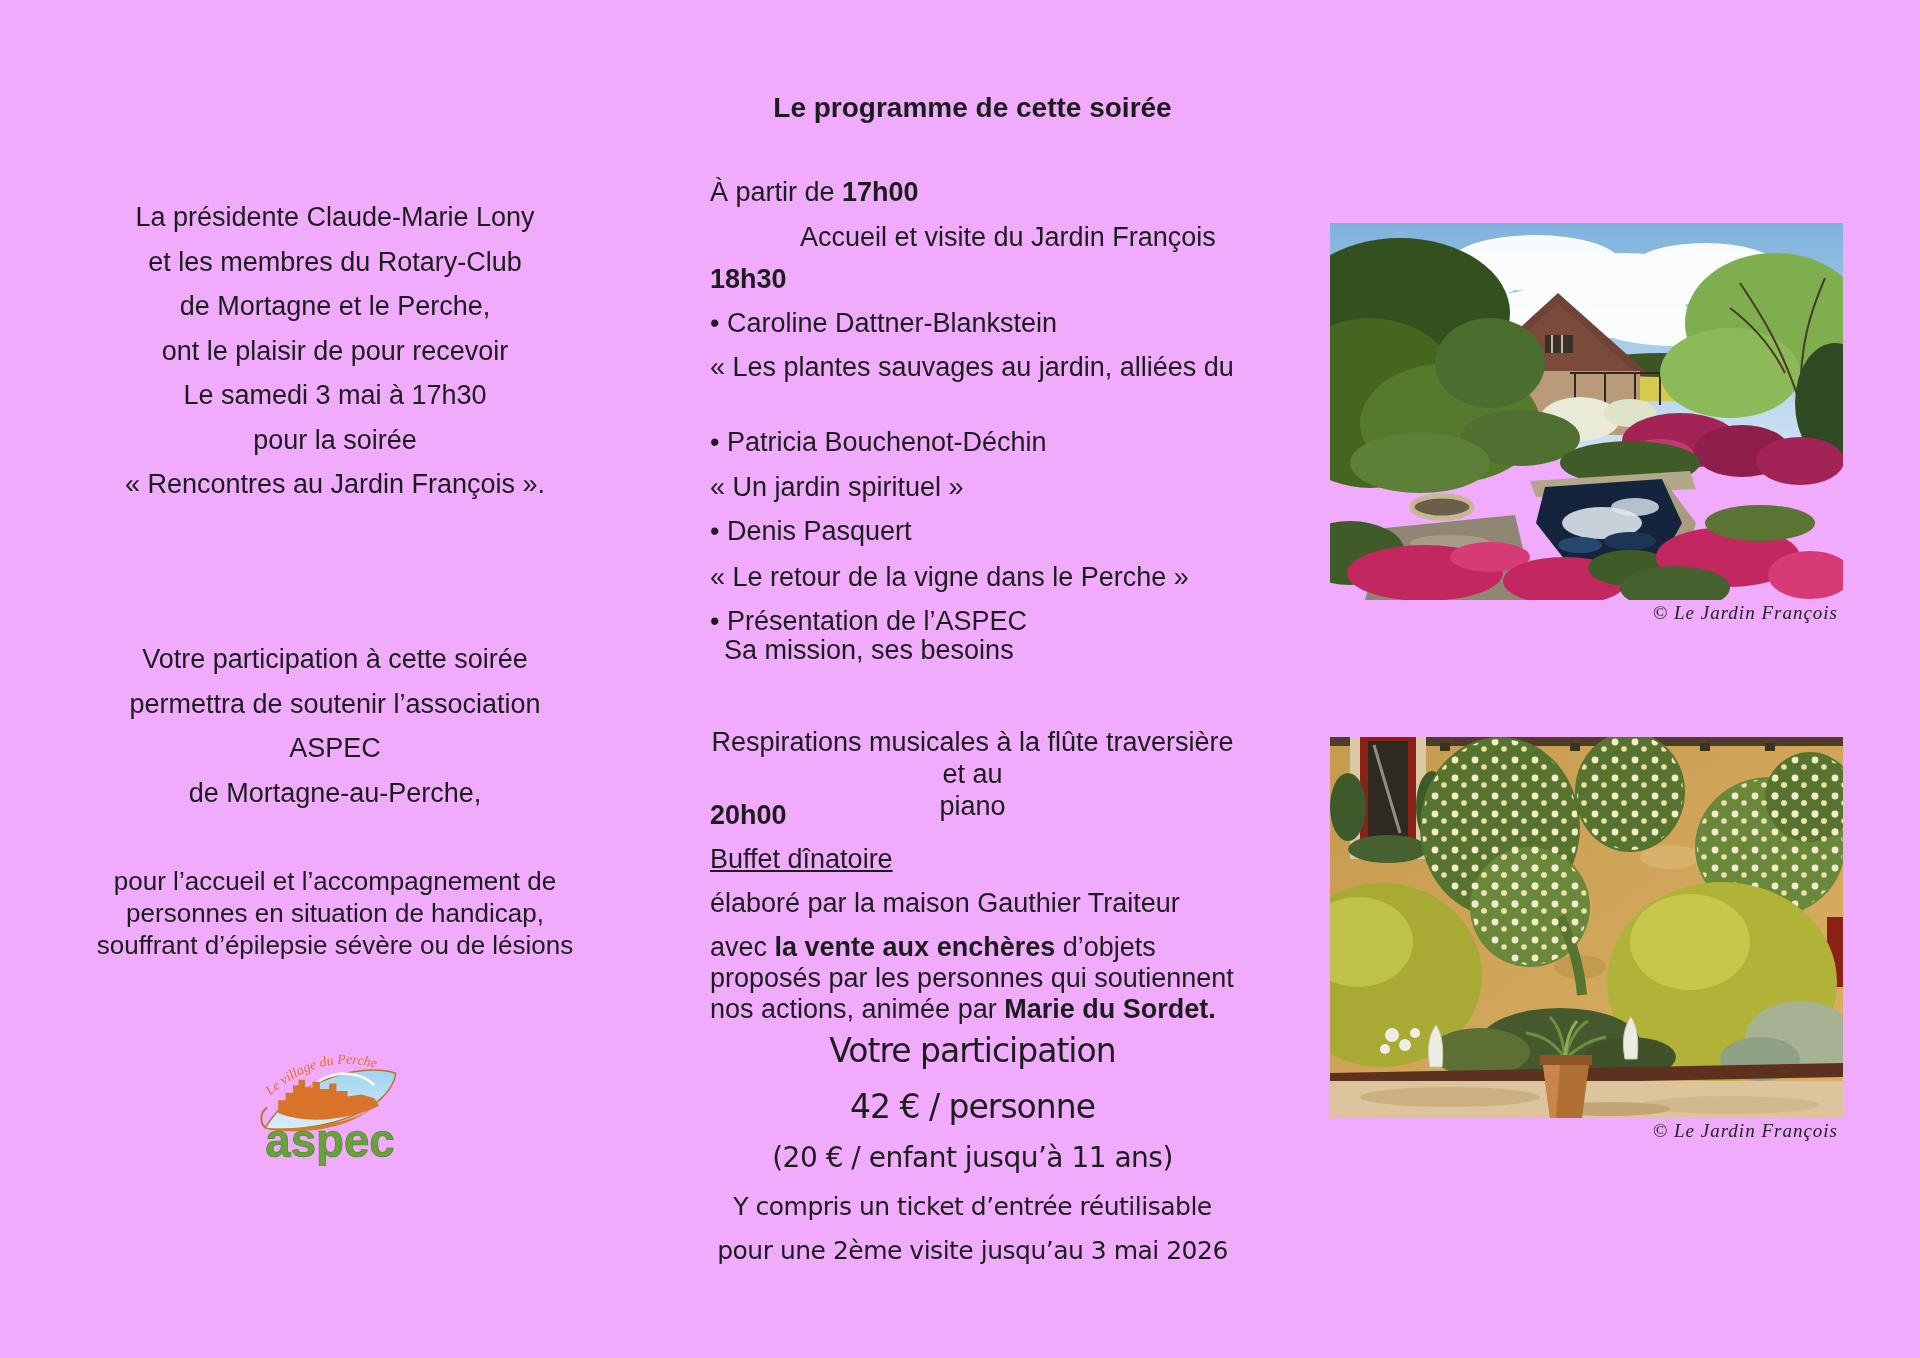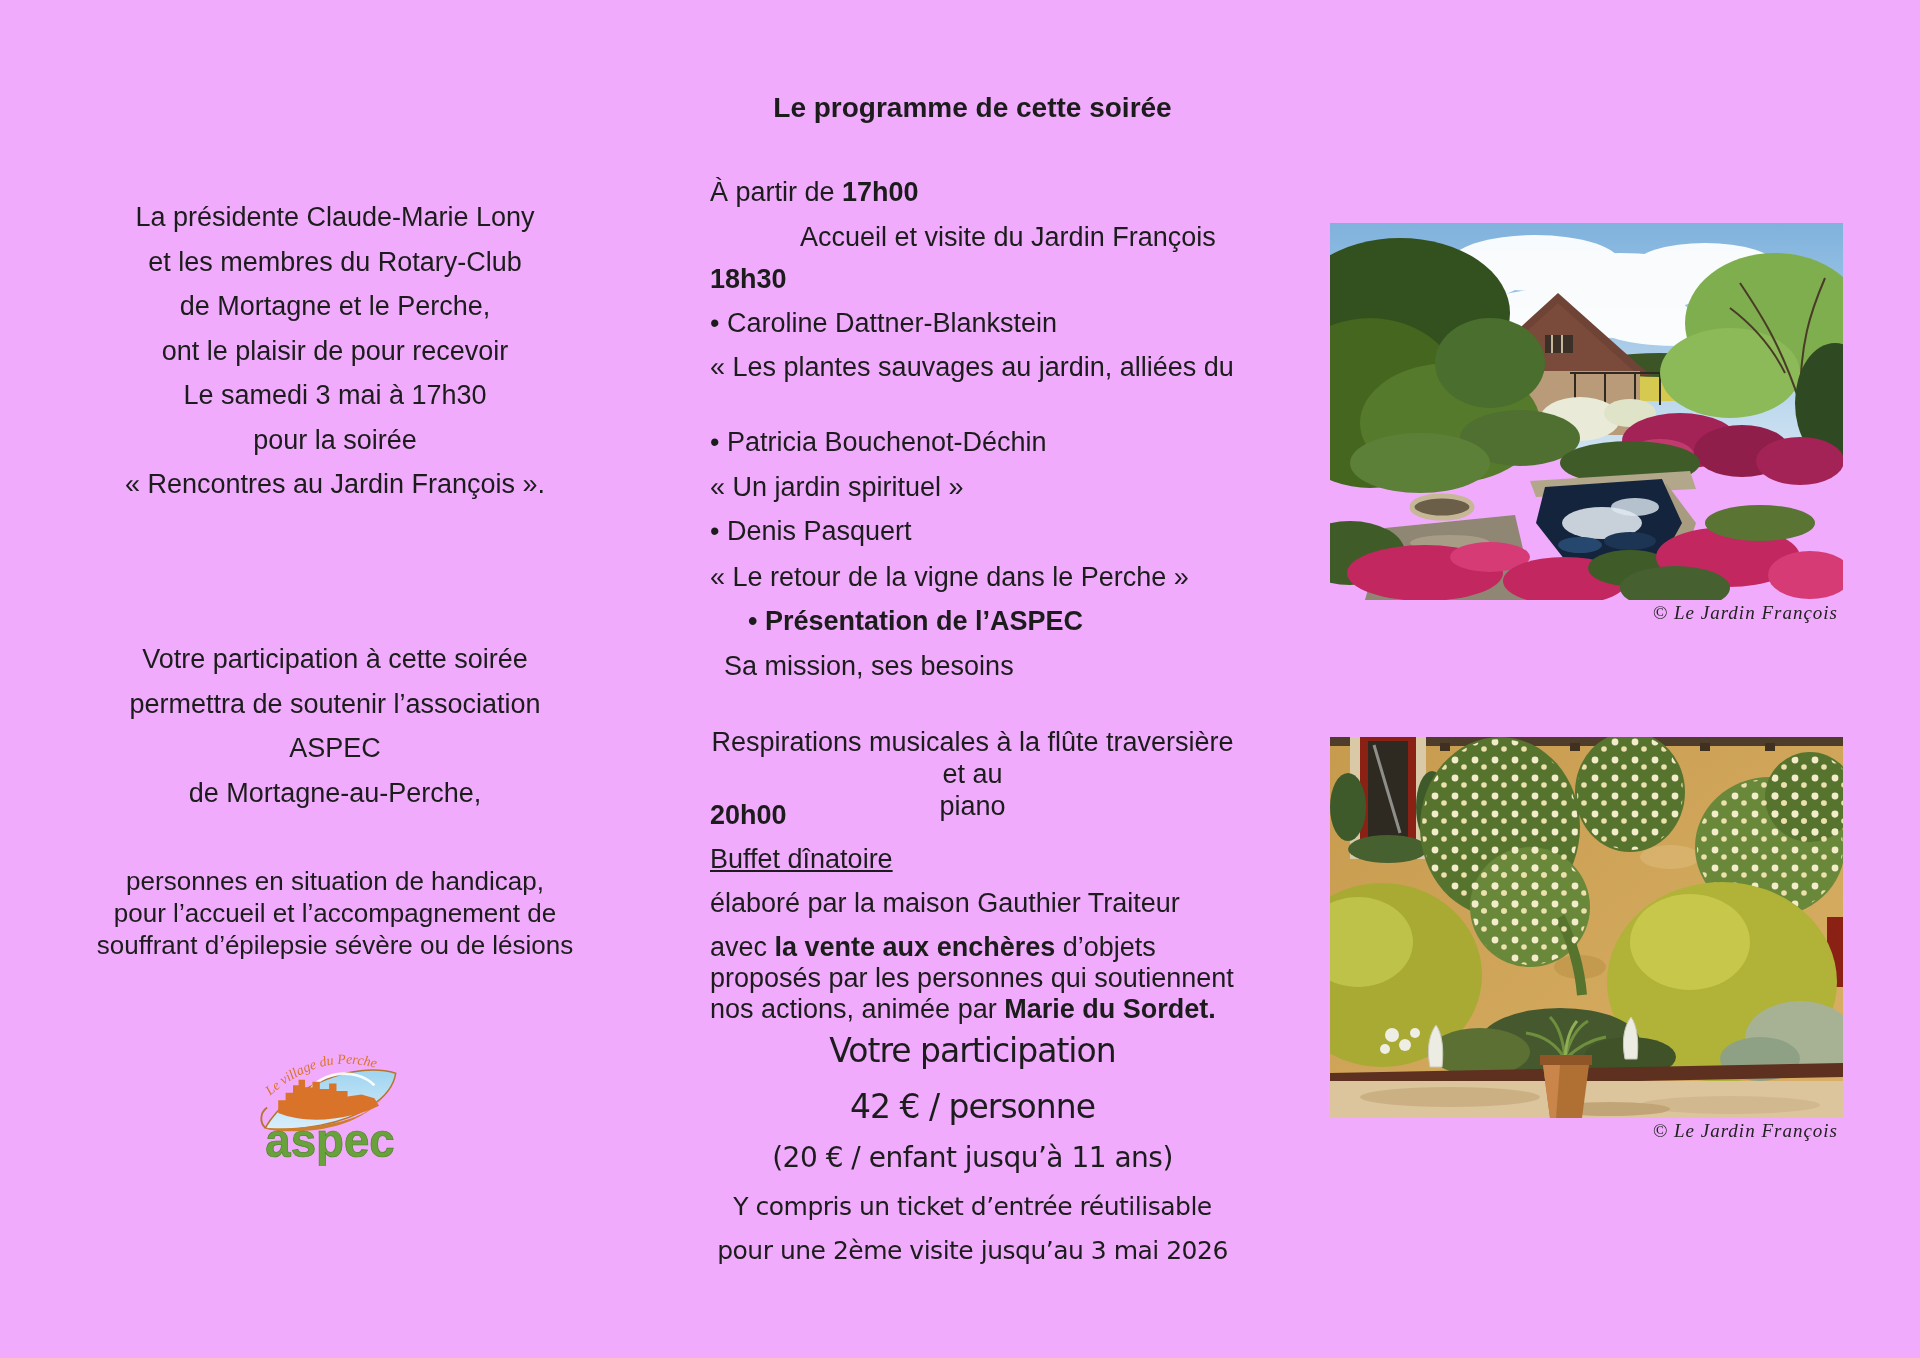--- a/index.html
+++ b/index.html
@@ -40,22 +40,22 @@
   </div>
 
   <div class="abs center t27 lh44" style="left:70px;top:637px;width:530px;">
     <div>Votre participation à cette soirée</div>
     <div>permettra de soutenir l’association</div>
     <div>ASPEC</div>
     <div>de Mortagne-au-Perche,</div>
   </div>
 
   <div class="abs center t26 lh32" style="left:70px;top:866px;width:530px;">
+    <div>pour l’accueil et l’accompagnement de</div>
     <div>personnes en situation de handicap,</div>
-    <div>pour l’accueil et l’accompagnement de</div>
     <div>souffrant d’épilepsie sévère ou de lésions</div>
   </div>
 
   <div class="abs" style="left:256px;top:1038px;width:148px;height:128px;">
     <svg viewBox="0 0 160 136" width="148" height="128">
       <defs>
         <linearGradient id="skyG" x1="0" y1="0" x2="0" y2="1">
           <stop offset="0" stop-color="#9fd4f0"></stop>
             <stop offset="1" stop-color="#d9eefb"></stop>
         </linearGradient>
@@ -85,22 +85,22 @@
   <div class="abs progline" style="left:800px;top:221px;">Accueil et visite du Jardin François</div>
   <div class="abs progline bold" style="left:710px;top:263px;">18h30</div>
   <div class="abs progline" style="left:710px;top:307px;">• Caroline Dattner-Blankstein</div>
   <div class="abs wrapline" style="left:710px;top:352px;">
     <div>« Les plantes  sauvages au jardin, alliées du</div>
   </div>
   <div class="abs progline" style="left:710px;top:426px;">• Patricia Bouchenot-Déchin</div>
   <div class="abs progline" style="left:710px;top:471px;">« Un jardin spirituel »</div>
   <div class="abs progline" style="left:710px;top:515px;">• Denis Pasquert</div>
   <div class="abs progline" style="left:710px;top:561px;">« Le retour de la vigne dans le Perche »</div>
-  <div class="abs progline" style="left:748px;top:605px;font-weight:bold;">• Présentation de l’ASPEC</div>
-  <div class="abs progline" style="left:724px;top:650px;">Sa mission, ses besoins</div>
+  <div class="abs progline" style="left:710px;top:605px;">• Présentation de l’ASPEC</div>
+  <div class="abs progline" style="left:724px;top:634px;">Sa mission, ses besoins</div>
   <div class="abs wrapline center" style="left:700px;top:726px;width:545px;line-height:32px;">
     <div>Respirations musicales à la flûte traversière et au</div>
     <div>piano</div>
   </div>
   <div class="abs progline bold" style="left:710px;top:799px;">20h00</div>
   <div class="abs progline" style="left:710px;top:843px;text-decoration:underline;">Buffet dînatoire</div>
   <div class="abs progline" style="left:710px;top:887px;">élaboré par la maison Gauthier Traiteur</div>
   <div class="abs wrapline" style="left:710px;top:932px;width:540px;">
     <span>avec </span><b>la vente aux enchères</b><span> d’objets proposés par les personnes qui soutiennent nos actions, animée par </span><b>Marie du Sordet.</b>
   </div>

